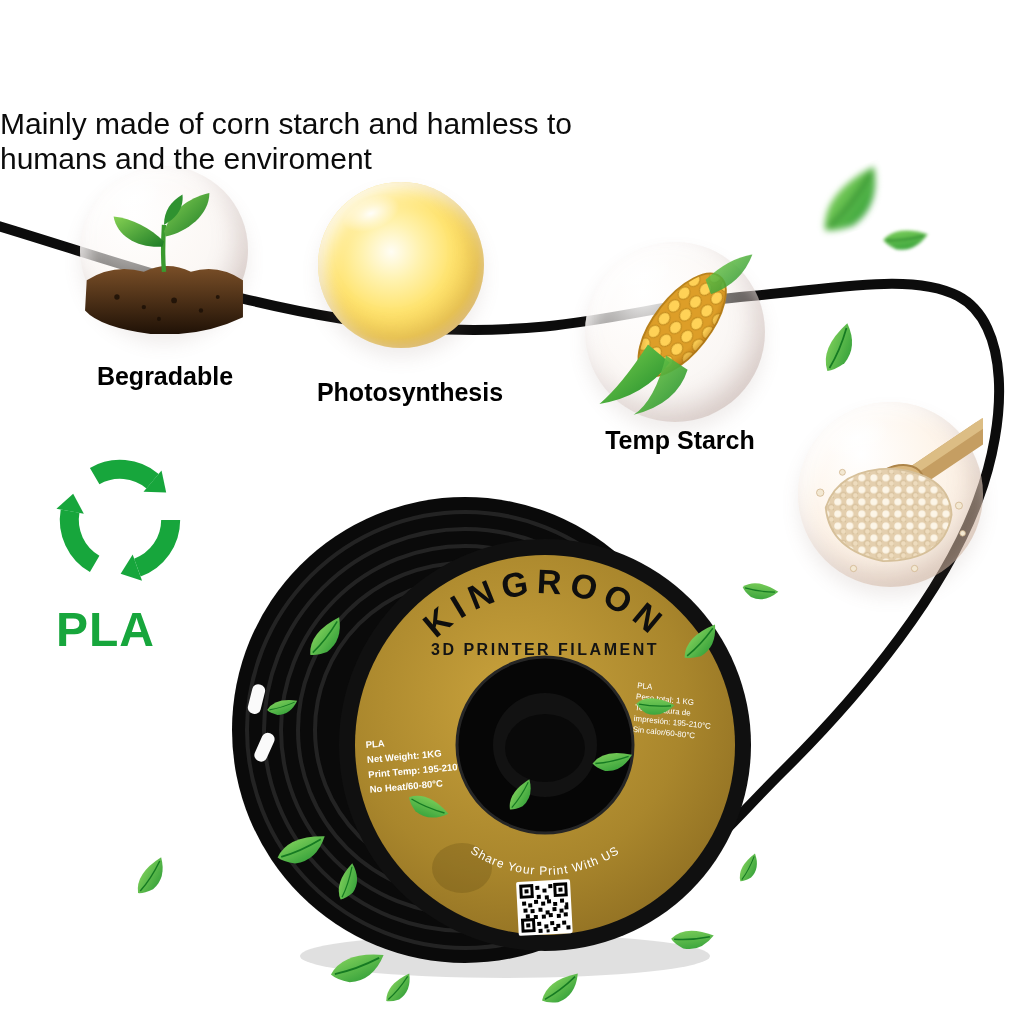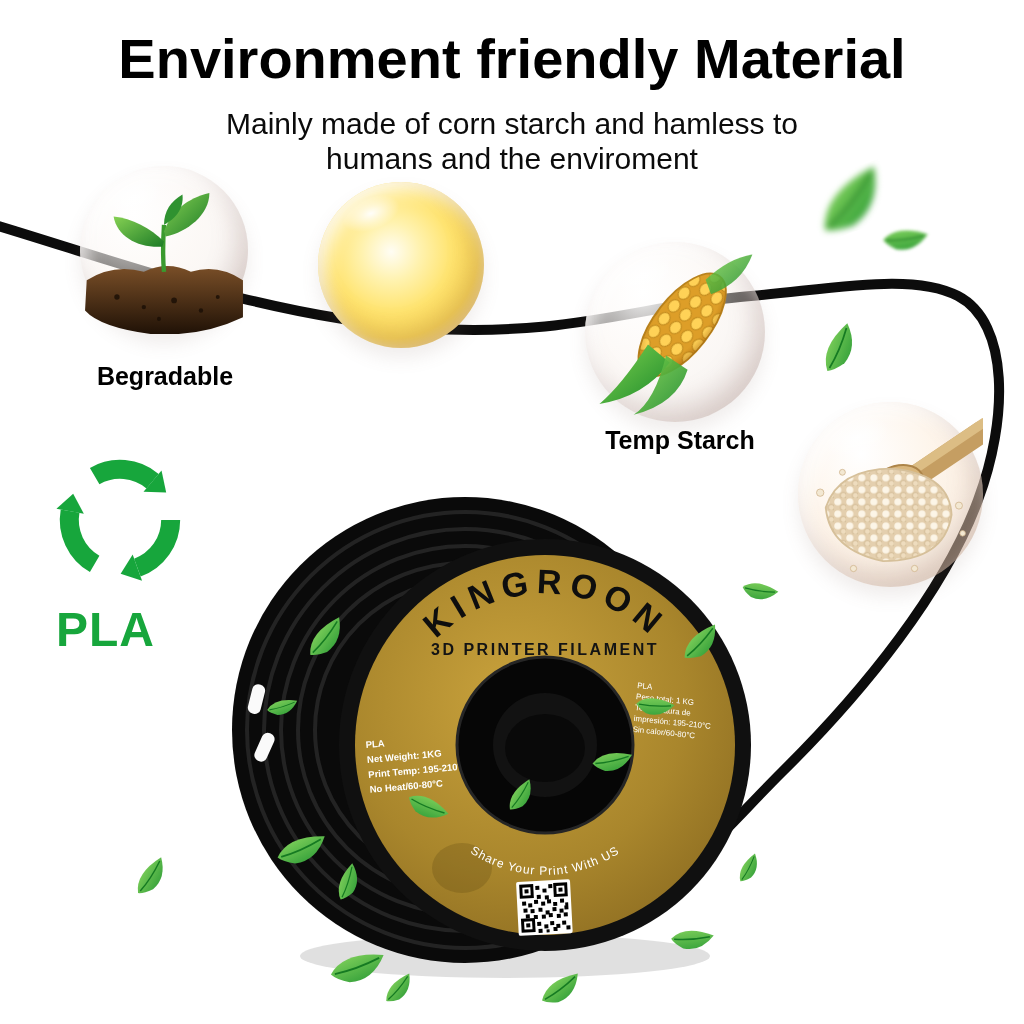--- a/index.html
+++ b/index.html
@@ -11,21 +11,21 @@
   .bubble{position:absolute;border-radius:50%;z-index:2;
     background:radial-gradient(circle at 32% 28%, rgba(255,255,255,.95), rgba(250,243,238,.5) 40%, rgba(233,222,215,.3) 70%, rgba(206,192,185,.5) 100%);
     box-shadow:inset -10px -14px 24px rgba(150,120,110,.28), inset 8px 10px 18px rgba(255,255,255,.85), 0 10px 18px rgba(130,110,100,.12);}
   .bubble::after{content:"";position:absolute;left:14%;top:9%;width:36%;height:20%;border-radius:50%;
     background:radial-gradient(ellipse at center, rgba(255,255,255,.95), rgba(255,255,255,0) 70%);transform:rotate(-20deg);pointer-events:none}
   .bubble svg{position:absolute;left:0;top:0;width:100%;height:100%}
   #bubble-photosynthesis{background:radial-gradient(circle at 44% 42%, #fffdf4 0%, #fff2ae 22%, #ffe470 45%, #f9d34e 65%, #f3d389 82%, rgba(243,227,178,.75) 100%)}
   #bubble-pla-granules{background:radial-gradient(circle at 34% 28%, rgba(255,255,255,.97), rgba(253,238,221,.6) 40%, rgba(243,217,189,.45) 70%, rgba(226,198,168,.55) 100%)}
 
   #title{position:absolute;top:26px;left:0;width:100%;text-align:center;font-size:56px;font-weight:900;color:#000;margin:0;z-index:4}
-  #subtitle{position:absolute;top:106px;left:0;width:100%;text-align:center;font-size:30px;color:#0b0b0b;line-height:1.18;z-index:4}
+  #subtitle{position:absolute;top:106px;left:0;width:100%;text-align:left;font-size:30px;color:#0b0b0b;line-height:1.18;z-index:4}
   #subtitle span{display:block}
   .feat-label{position:absolute;z-index:4;font-size:25px;font-weight:800;color:#000;text-align:center}
   #recycle{position:absolute;left:44px;top:444px;width:152px;height:152px;z-index:2}
   #pla{position:absolute;left:56px;top:602px;font-size:48px;font-weight:800;color:#17a63c;letter-spacing:1px;z-index:2}
 </style>
 </head>
 <body>
 
 <div id="canvas">
 
@@ -214,27 +214,27 @@
         <circle cx="12" cy="49" r="2"></circle>
           <circle cx="87" cy="56" r="1.9"></circle>
           <circle cx="30" cy="90" r="1.7"></circle>
         <circle cx="63" cy="90" r="1.7"></circle>
           <circle cx="89" cy="71" r="1.5"></circle>
           <circle cx="24" cy="38" r="1.6"></circle>
       </g>
     </svg>
   </div>
 
-  <h1 id="title">Environment friendly Material</h1>
   <div id="subtitle">
     <span>Mainly made of corn starch and hamless to</span>
     <span>humans and the enviroment</span>
   </div>
 
   <div class="feat-label" style="left:55px;top:362px;width:220px">Begradable</div>
+  <div class="feat-label" style="left:295px;top:378px;width:230px">Photosynthesis</div>
   <div class="feat-label" style="left:570px;top:426px;width:220px">Temp Starch</div>
 
   <svg id="recycle" viewBox="-60 -60 120 120" xmlns="http://www.w3.org/2000/svg" xmlns:xlink="http://www.w3.org/1999/xlink">
     <defs>
       <g id="rarm">
         <path d="M 40,0 A 40,40 0 0 1 13.7,37.6" stroke="#17a63c" stroke-width="15" fill="none"></path>
         <path d="M 0.5,42.4 L 17.4,47.9 L 10,27.2 Z" fill="#17a63c"></path>
       </g>
     </defs>
     <use href="#rarm" xlink:href="#rarm"></use>

